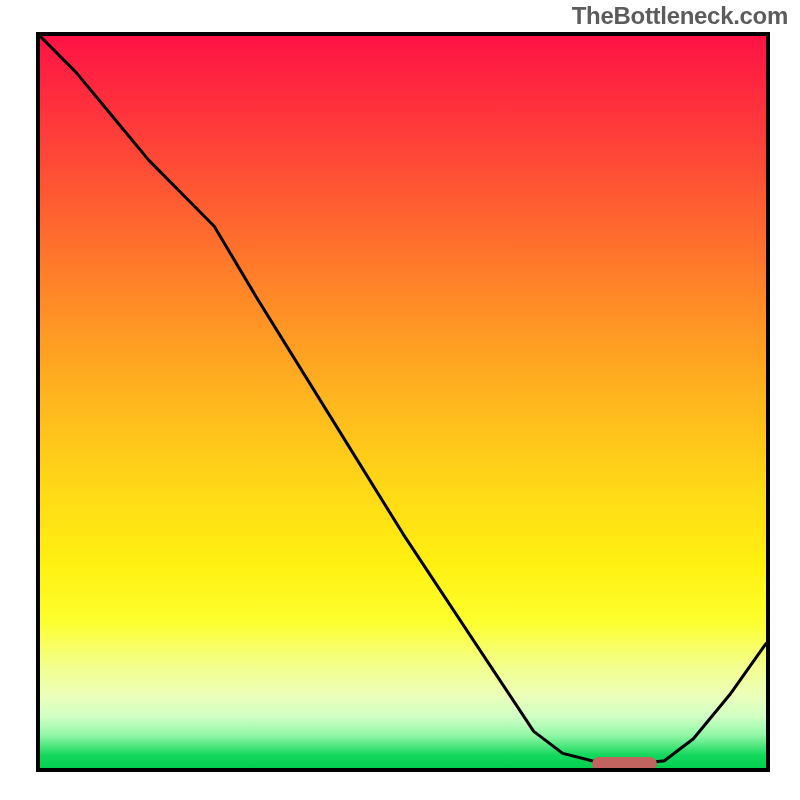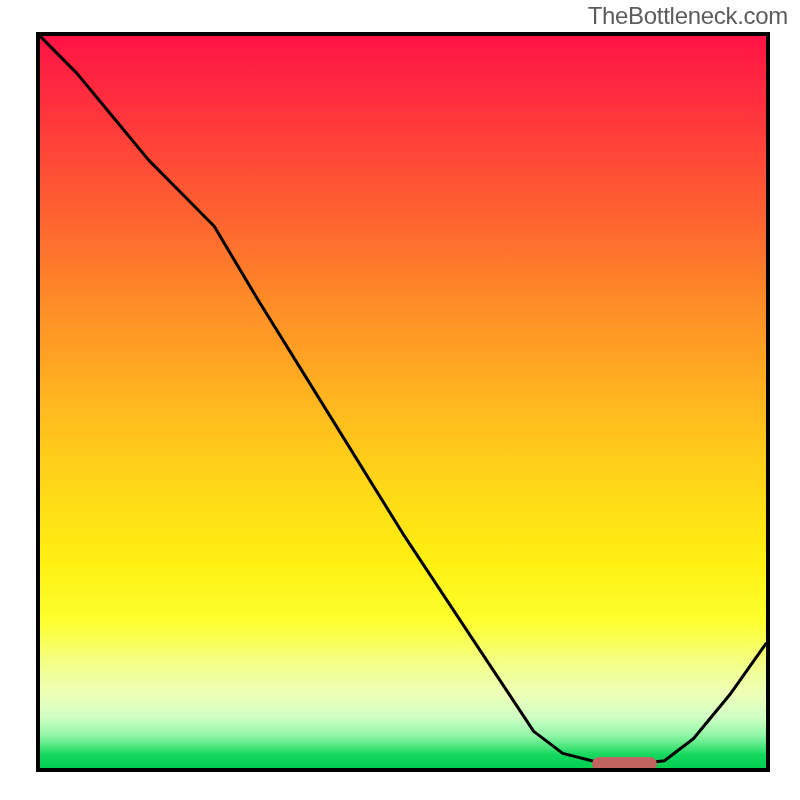--- a/index.html
+++ b/index.html
@@ -13,21 +13,21 @@
   .container {
     position: relative;
     width: 800px;
     height: 800px;
   }
   .watermark {
     position: absolute;
     top: 2px;
     right: 12px;
     font-size: 24px;
-    font-weight: normal;
+    font-weight: bold;
     color: #5c5c5c;
     letter-spacing: -0.3px;
   }
   .plot-area {
     position: absolute;
     left: 36px;
     top: 32px;
     width: 734px;
     height: 740px;
     border: 4px solid #000;

